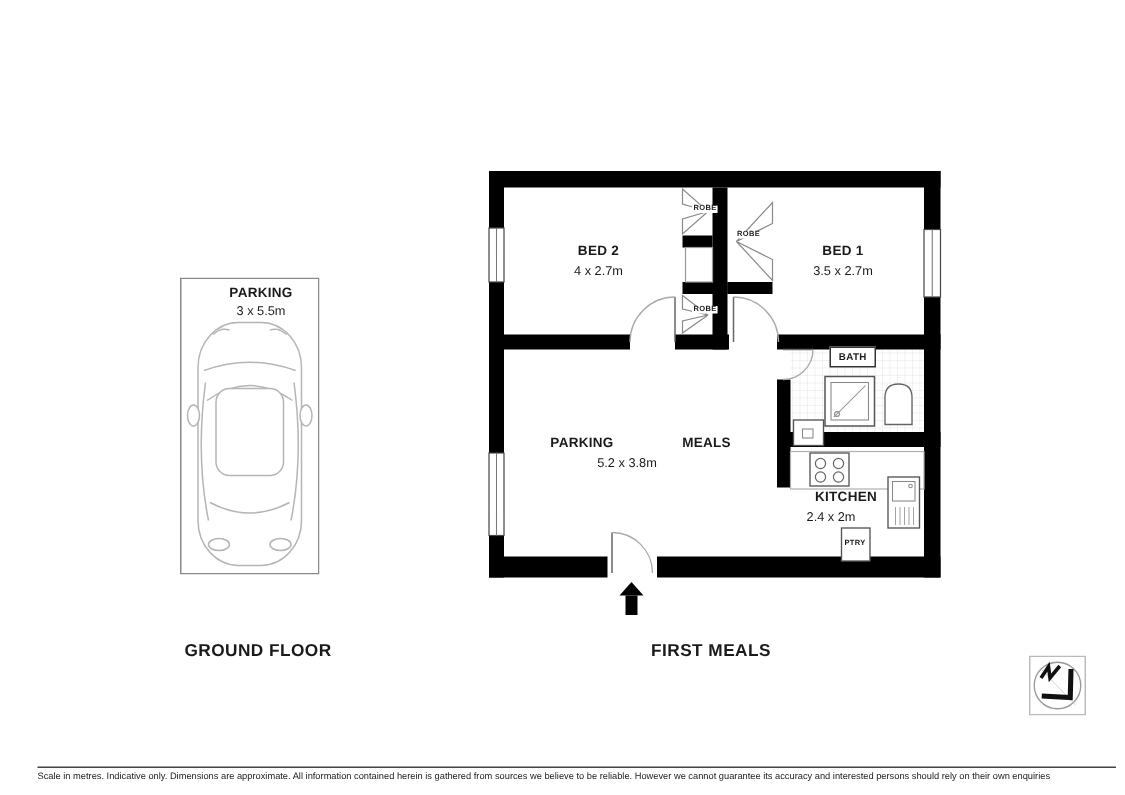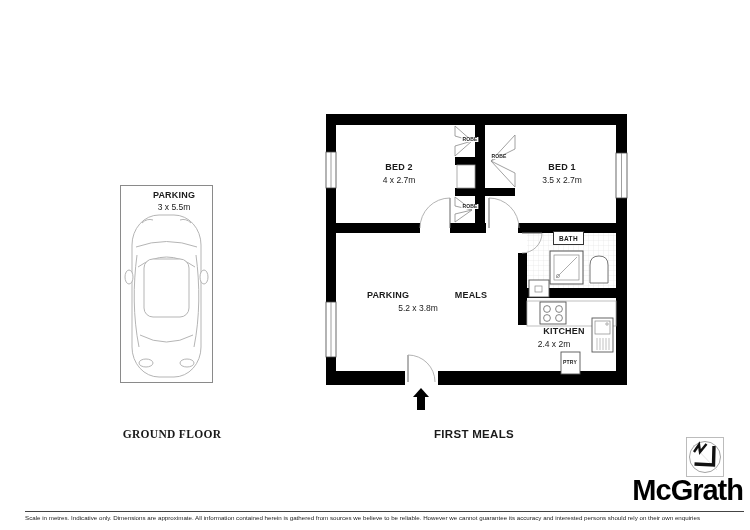--- a/index.html
+++ b/index.html
@@ -173,27 +173,26 @@
   <div class="lbl tiny" style="left:499px;top:154px;background:#fff;padding:0 1px;">ROBE</div>
   <div class="lbl tiny" style="left:470px;top:204px;background:#fff;padding:0 1px;">ROBE</div>
   <div class="lbl room-name" style="left:388px;top:291px;">PARKING</div>
   <div class="lbl room-name" style="left:471px;top:291px;">MEALS</div>
   <div class="lbl room-dims" style="left:418px;top:304px;">5.2 x 3.8m</div>
   <div class="bath-box">BATH</div>
   <div class="lbl room-name" style="left:554px;top:327px;padding-left:20px;">KITCHEN</div>
   <div class="lbl room-dims" style="left:554px;top:340px;">2.4 x 2m</div>
   <div class="lbl tiny" style="left:570px;top:360px;">PTRY</div>
 
-  <div class="lbl floor-title" style="left:172px;top:428px;font-family:Liberation Serif, serif;">GROUND FLOOR</div>
+  <div class="lbl floor-title" style="left:172px;top:428px;">GROUND FLOOR</div>
   <div class="lbl floor-title" style="left:474px;top:428px;">FIRST MEALS</div>
 
   <svg style="left:686px;top:437px;" width="38" height="40" viewBox="0 0 38 40">
     <rect x="0.5" y="0.5" width="37" height="39" fill="#ffffff" stroke="#b5b5b5" stroke-width="0.9"></rect>
     <circle cx="19" cy="20" r="15.5" fill="none" stroke="#999" stroke-width="0.9"></circle>
     <line x1="7" y1="8" x2="31" y2="33" stroke="#cccccc" stroke-width="0.6"></line>
     <polyline points="8,15 13,7.5 14,15 20.5,7" fill="none" stroke="#111" stroke-width="2.4"></polyline>
     <polyline points="28,9 27.5,28 8.5,27" fill="none" stroke="#111" stroke-width="3.4"></polyline>
   </svg>
-  <div class="wordmark">McGrath</div>
 
   <div class="footer-line"></div>
   <div class="disclaimer">Scale in metres. Indicative only. Dimensions are approximate. All information contained herein is gathered from sources we believe to be reliable. However we cannot guarantee its accuracy and interested persons should rely on their own enquiries</div>
 </div>
 
 </body></html>

